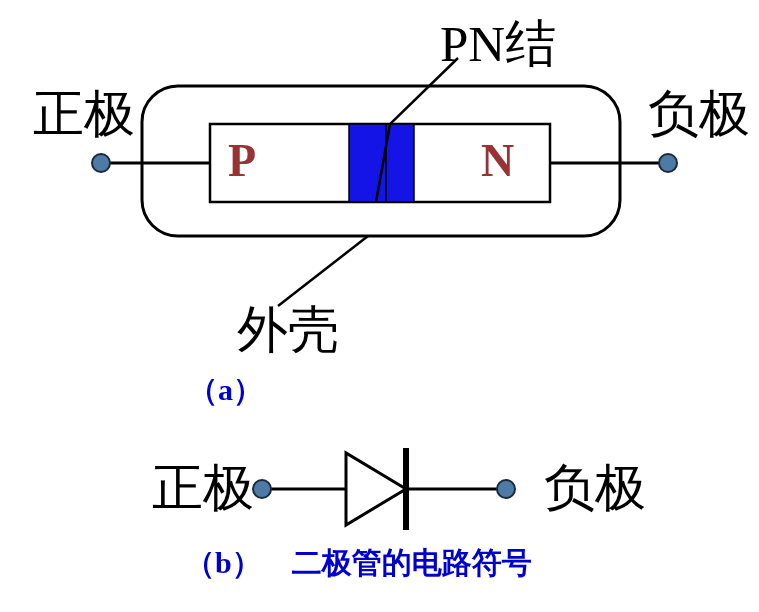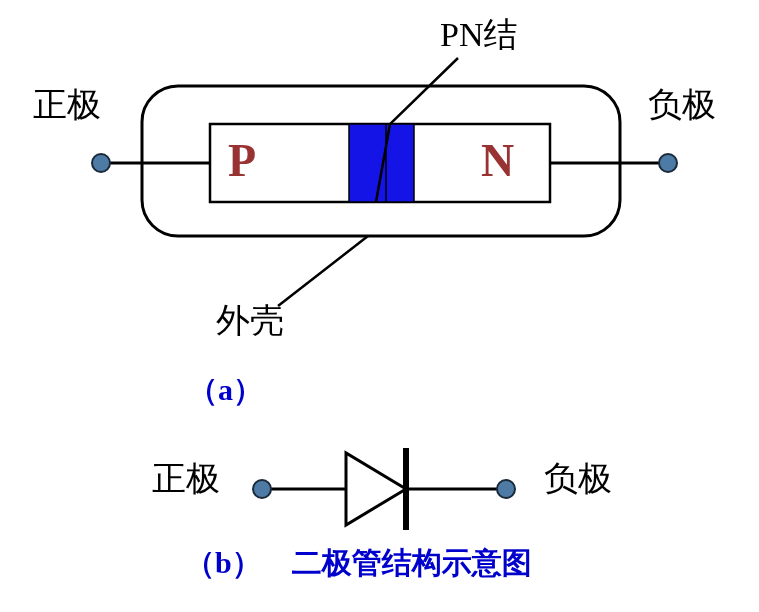--- a/index.html
+++ b/index.html
@@ -16,21 +16,21 @@
     font-family: "Liberation Serif", "DejaVu Serif", serif;
   }
   .canvas svg {
     position: absolute;
     left: 0;
     top: 0;
   }
   .lbl {
     position: absolute;
     color: #000000;
-    font-size: 34px;
+    font-size: 51px;
     line-height: 1.1;
     white-space: nowrap;
     font-family: "Liberation Serif", "DejaVu Serif", serif;
   }
   .region-letter {
     position: absolute;
     color: #993333;
     font-size: 46px;
     font-weight: bold;
     line-height: 1;
@@ -90,28 +90,28 @@
   <div class="lbl" style="left:440px; top:16px;">PN结</div>
 
   <div class="lbl" style="left:33px; top:86px;">正极</div>
 
   <div class="lbl" style="left:648px; top:86px;">负极</div>
 
   <div class="region-letter" style="left:228px; top:138px;">P</div>
 
   <div class="region-letter" style="left:481px; top:138px;">N</div>
 
-  <div class="lbl" style="left:216px; top:302px;">外壳</div>
+  <div class="lbl" style="left:237px; top:302px;">外壳</div>
 
   <div class="caption" style="left:188px; top:370px;">
     <span class="idx">（a）</span>
   </div>
 
   <div class="lbl" style="left:152px; top:460px;">正极</div>
 
   <div class="lbl" style="left:544px; top:460px;">负极</div>
 
   <div class="caption" style="left:185px; top:543px;">
     <span class="idx">（b）</span>
-    <span>二极管结构示意图</span>
+    <span>二极管的电路符号</span>
   </div>
 
 </div>
 
 </body></html>

